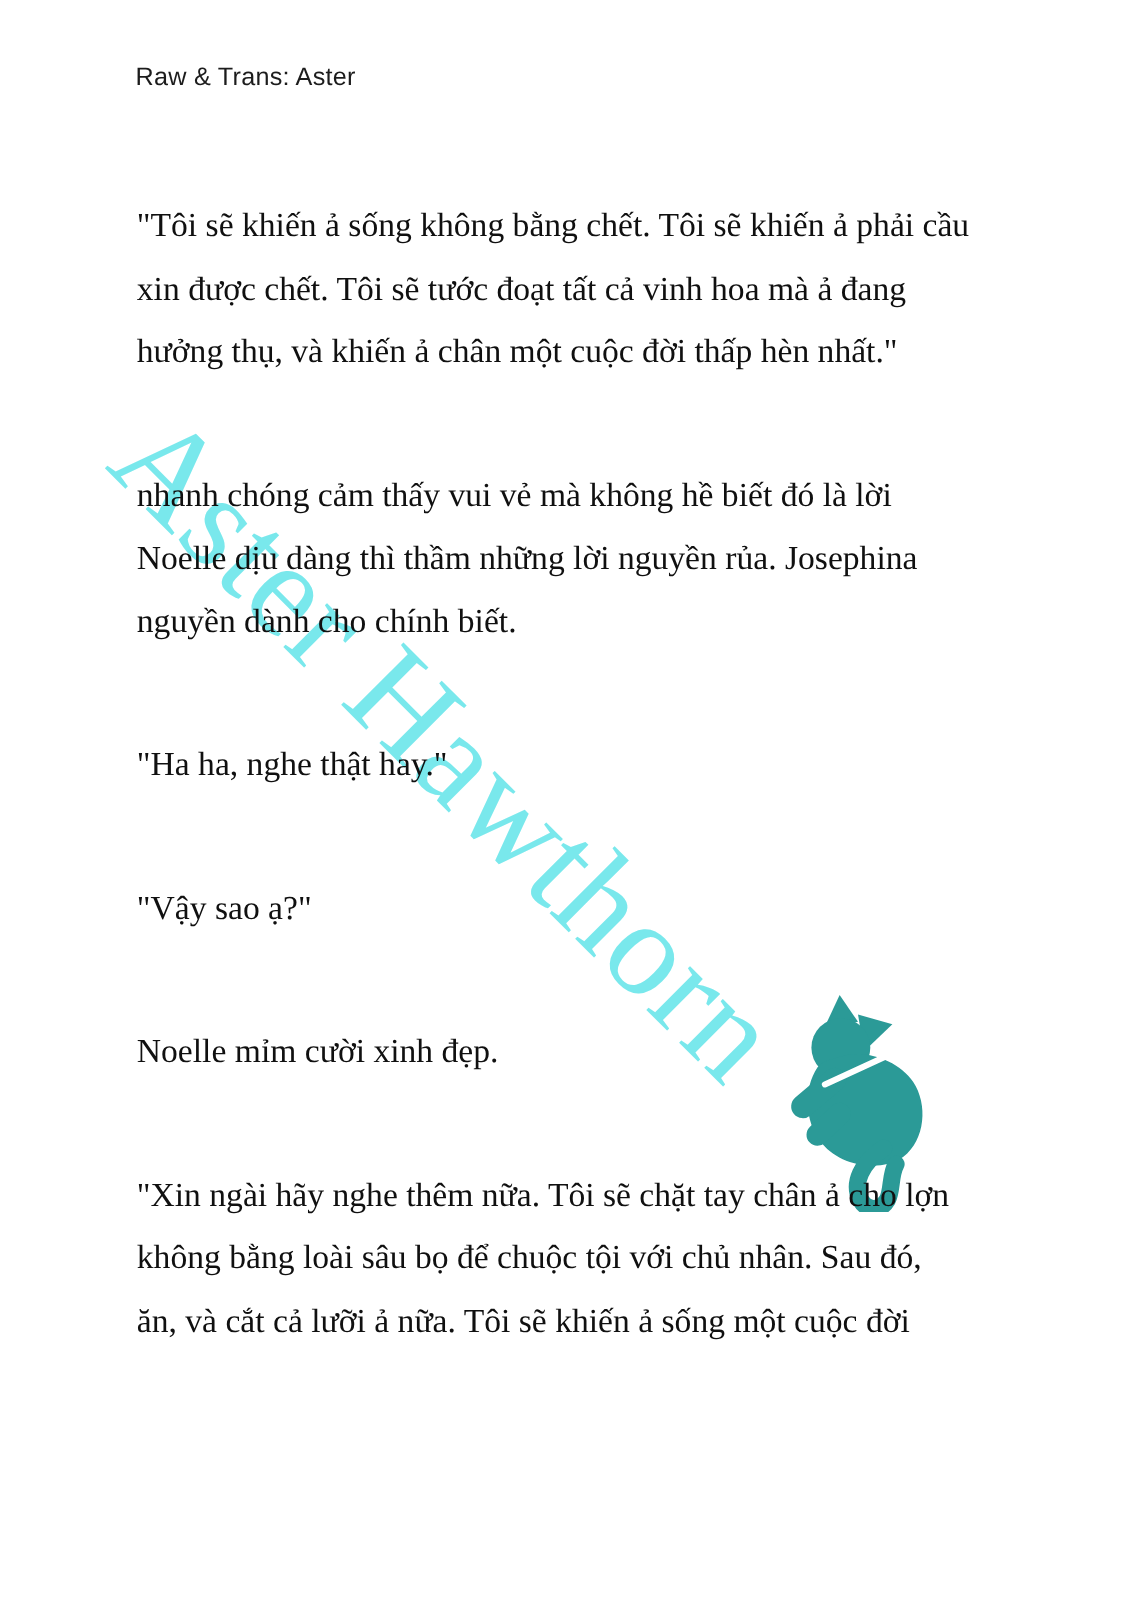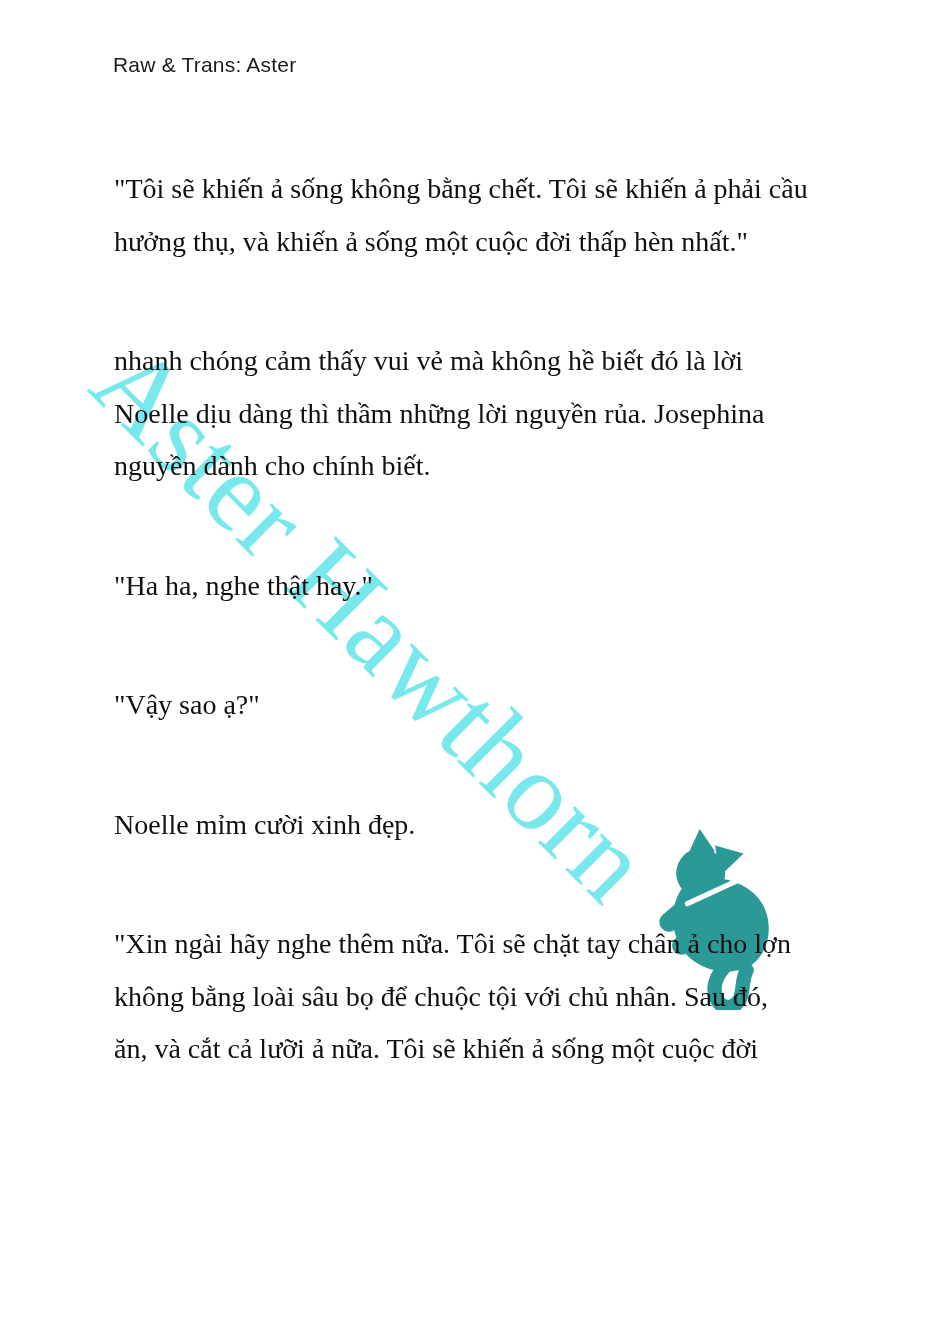--- a/index.html
+++ b/index.html
@@ -71,21 +71,22 @@
 <div class="page">
 
   <div class="header-credit">Raw &amp; Trans: Aster</div>
 
   <div class="watermark">Aster Hawthorn</div>
 
   <div class="content">
 
     <div class="para">
       <div class="line">"Tôi sẽ khiến ả sống không bằng chết. Tôi sẽ khiến ả phải cầu</div>
-      <div class="line">hưởng thụ, và khiến ả sống một cuộc đời thấp hèn nhất."</div>
+      <div class="line">xin được chết. Tôi sẽ tước đoạt tất cả vinh hoa mà ả đang</div>
+      <div class="line">hưởng thụ, và khiến ả chân một cuộc đời thấp hèn nhất."</div>
     </div>
 
     <div class="para">
       <div class="line">nhanh chóng cảm thấy vui vẻ mà không hề biết đó là lời</div>
       <div class="line">Noelle dịu dàng thì thầm những lời nguyền rủa. Josephina</div>
       <div class="line">nguyền dành cho chính biết.</div>
     </div>
 
     <div class="para">
       <div class="line">"Ha ha, nghe thật hay."</div>

